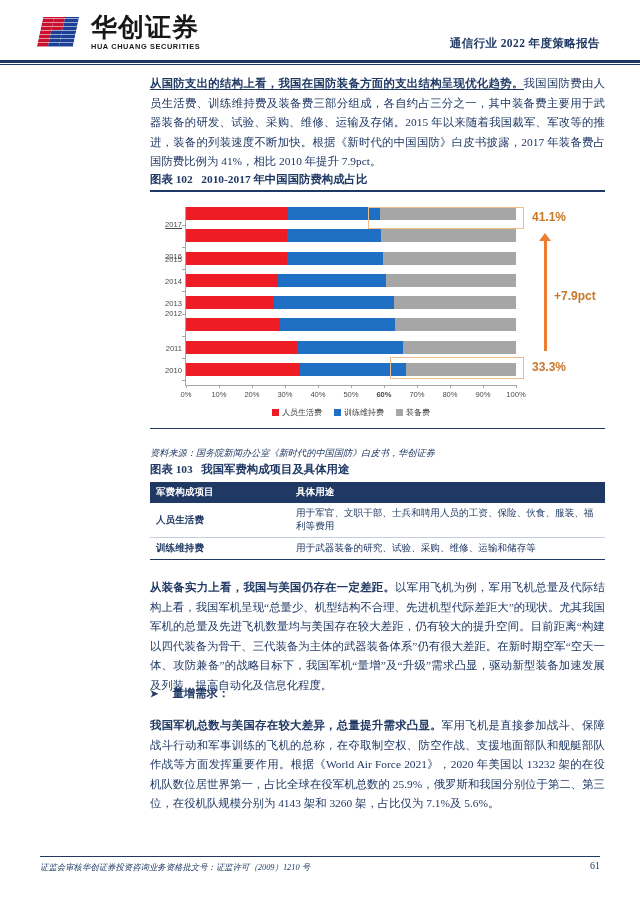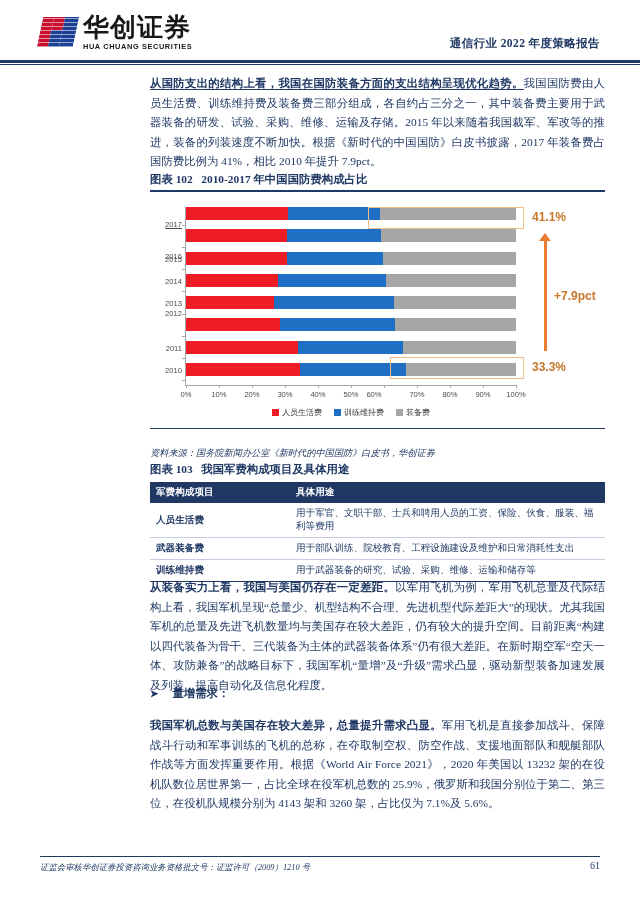--- a/index.html
+++ b/index.html
@@ -6,21 +6,21 @@
   body{
     width:640px;height:905px;background:#ffffff;
     font-family:"Liberation Serif","DejaVu Serif",serif;
     color:#1f3864;
     position:relative;overflow:hidden;
   }
   .page{position:relative;width:640px;height:905px;}
 
   
   .header{position:absolute;left:0;top:0;width:640px;height:62px;}
-  .logo{position:absolute;left:40px;top:14px;display:flex;align-items:center;gap:7px;}
+  .logo{position:absolute;left:40px;top:14px;display:flex;align-items:center;gap:15px;}
   .logo-mark{position:relative;width:36px;height:30px;transform:skewX(-12deg);overflow:hidden;}
   .logo-mark i{position:absolute;top:0;height:100%;display:block;}
   .lm1{left:0;width:11px;background:#c8102e;}
   .lm2{left:11px;width:11px;background:linear-gradient(180deg,#c8102e 0%,#c8102e 42%,#1b3f94 42%,#1b3f94 100%);}
   .lm3{left:22px;width:14px;background:#1b3f94;}
   .logo-mark::after{content:"";position:absolute;left:0;top:0;width:100%;height:100%;
     background:repeating-linear-gradient(0deg,rgba(255,255,255,.55) 0 1px,rgba(255,255,255,0) 1px 4px);}
   .logo-txt{line-height:1;}
   .logo-cn{font-family:"Liberation Sans","DejaVu Sans",sans-serif;font-weight:bold;font-size:26px;color:#17171a;letter-spacing:1px;}
   .logo-en{font-family:"Liberation Sans","DejaVu Sans",sans-serif;font-weight:bold;font-size:7.4px;color:#17171a;letter-spacing:.6px;margin-top:3px;}
@@ -130,21 +130,21 @@
           <div class="xlab" style="left: 69px;">10%</div>
           <div class="tick" style="left: 102px;"></div>
           <div class="xlab" style="left: 102px;">20%</div>
           <div class="tick" style="left: 135px;"></div>
           <div class="xlab" style="left: 135px;">30%</div>
           <div class="tick" style="left: 168px;"></div>
           <div class="xlab" style="left: 168px;">40%</div>
           <div class="tick" style="left: 201px;"></div>
           <div class="xlab" style="left: 201px;">50%</div>
           <div class="tick" style="left: 234px;"></div>
-          <div class="xlab" style="left: 224px;">60%</div>
+          <div class="xlab" style="left: 234px; font-weight: bold;">60%</div>
           <div class="tick" style="left: 267px;"></div>
           <div class="xlab" style="left: 267px;">70%</div>
           <div class="tick" style="left: 300px;"></div>
           <div class="xlab" style="left: 300px;">80%</div>
           <div class="tick" style="left: 333px;"></div>
           <div class="xlab" style="left: 333px;">90%</div>
           <div class="tick" style="left: 366px;"></div>
           <div class="xlab" style="left: 366px;">100%</div>
           <div class="ylab" style="top: 21px; text-decoration: underline;">2017</div>
           <div class="ytick" style="top: 25.6px;"></div>
@@ -232,24 +232,20 @@
         <th>军费构成项目</th>
         <th>具体用途</th>
       </tr>
         </thead>
       <tbody id="tbl-body">
           <tr>
             <td class="k">人员生活费</td>
             <td>用于军官、文职干部、士兵和聘用人员的工资、保险、伙食、服装、福利等费用</td>
           </tr>
           <tr>
-            <td class="k">武器装备费</td>
-            <td>用于部队训练、院校教育、工程设施建设及维护和日常消耗性支出</td>
-          </tr>
-          <tr>
             <td class="k">训练维持费</td>
             <td>用于武器装备的研究、试验、采购、维修、运输和储存等</td>
           </tr>
         </tbody>
     </table>
   </div>
 
   <div class="content" style="top:578px;">
     <p class="para"><span class="b">从装备实力上看，我国与美国仍存在一定差距。</span><span>以军用飞机为例，军用飞机总量及代际结构上看，我国军机呈现“总量少、机型结构不合理、先进机型代际差距大”的现状。尤其我国军机的总量及先进飞机数量均与美国存在较大差距，仍有较大的提升空间。目前距离“构建以四代装备为骨干、三代装备为主体的武器装备体系”仍有很大差距。在新时期空军“空天一体、攻防兼备”的战略目标下，我国军机“量增”及“升级”需求凸显，驱动新型装备加速发展及列装，提高自动化及信息化程度。</span></p>
   </div>

